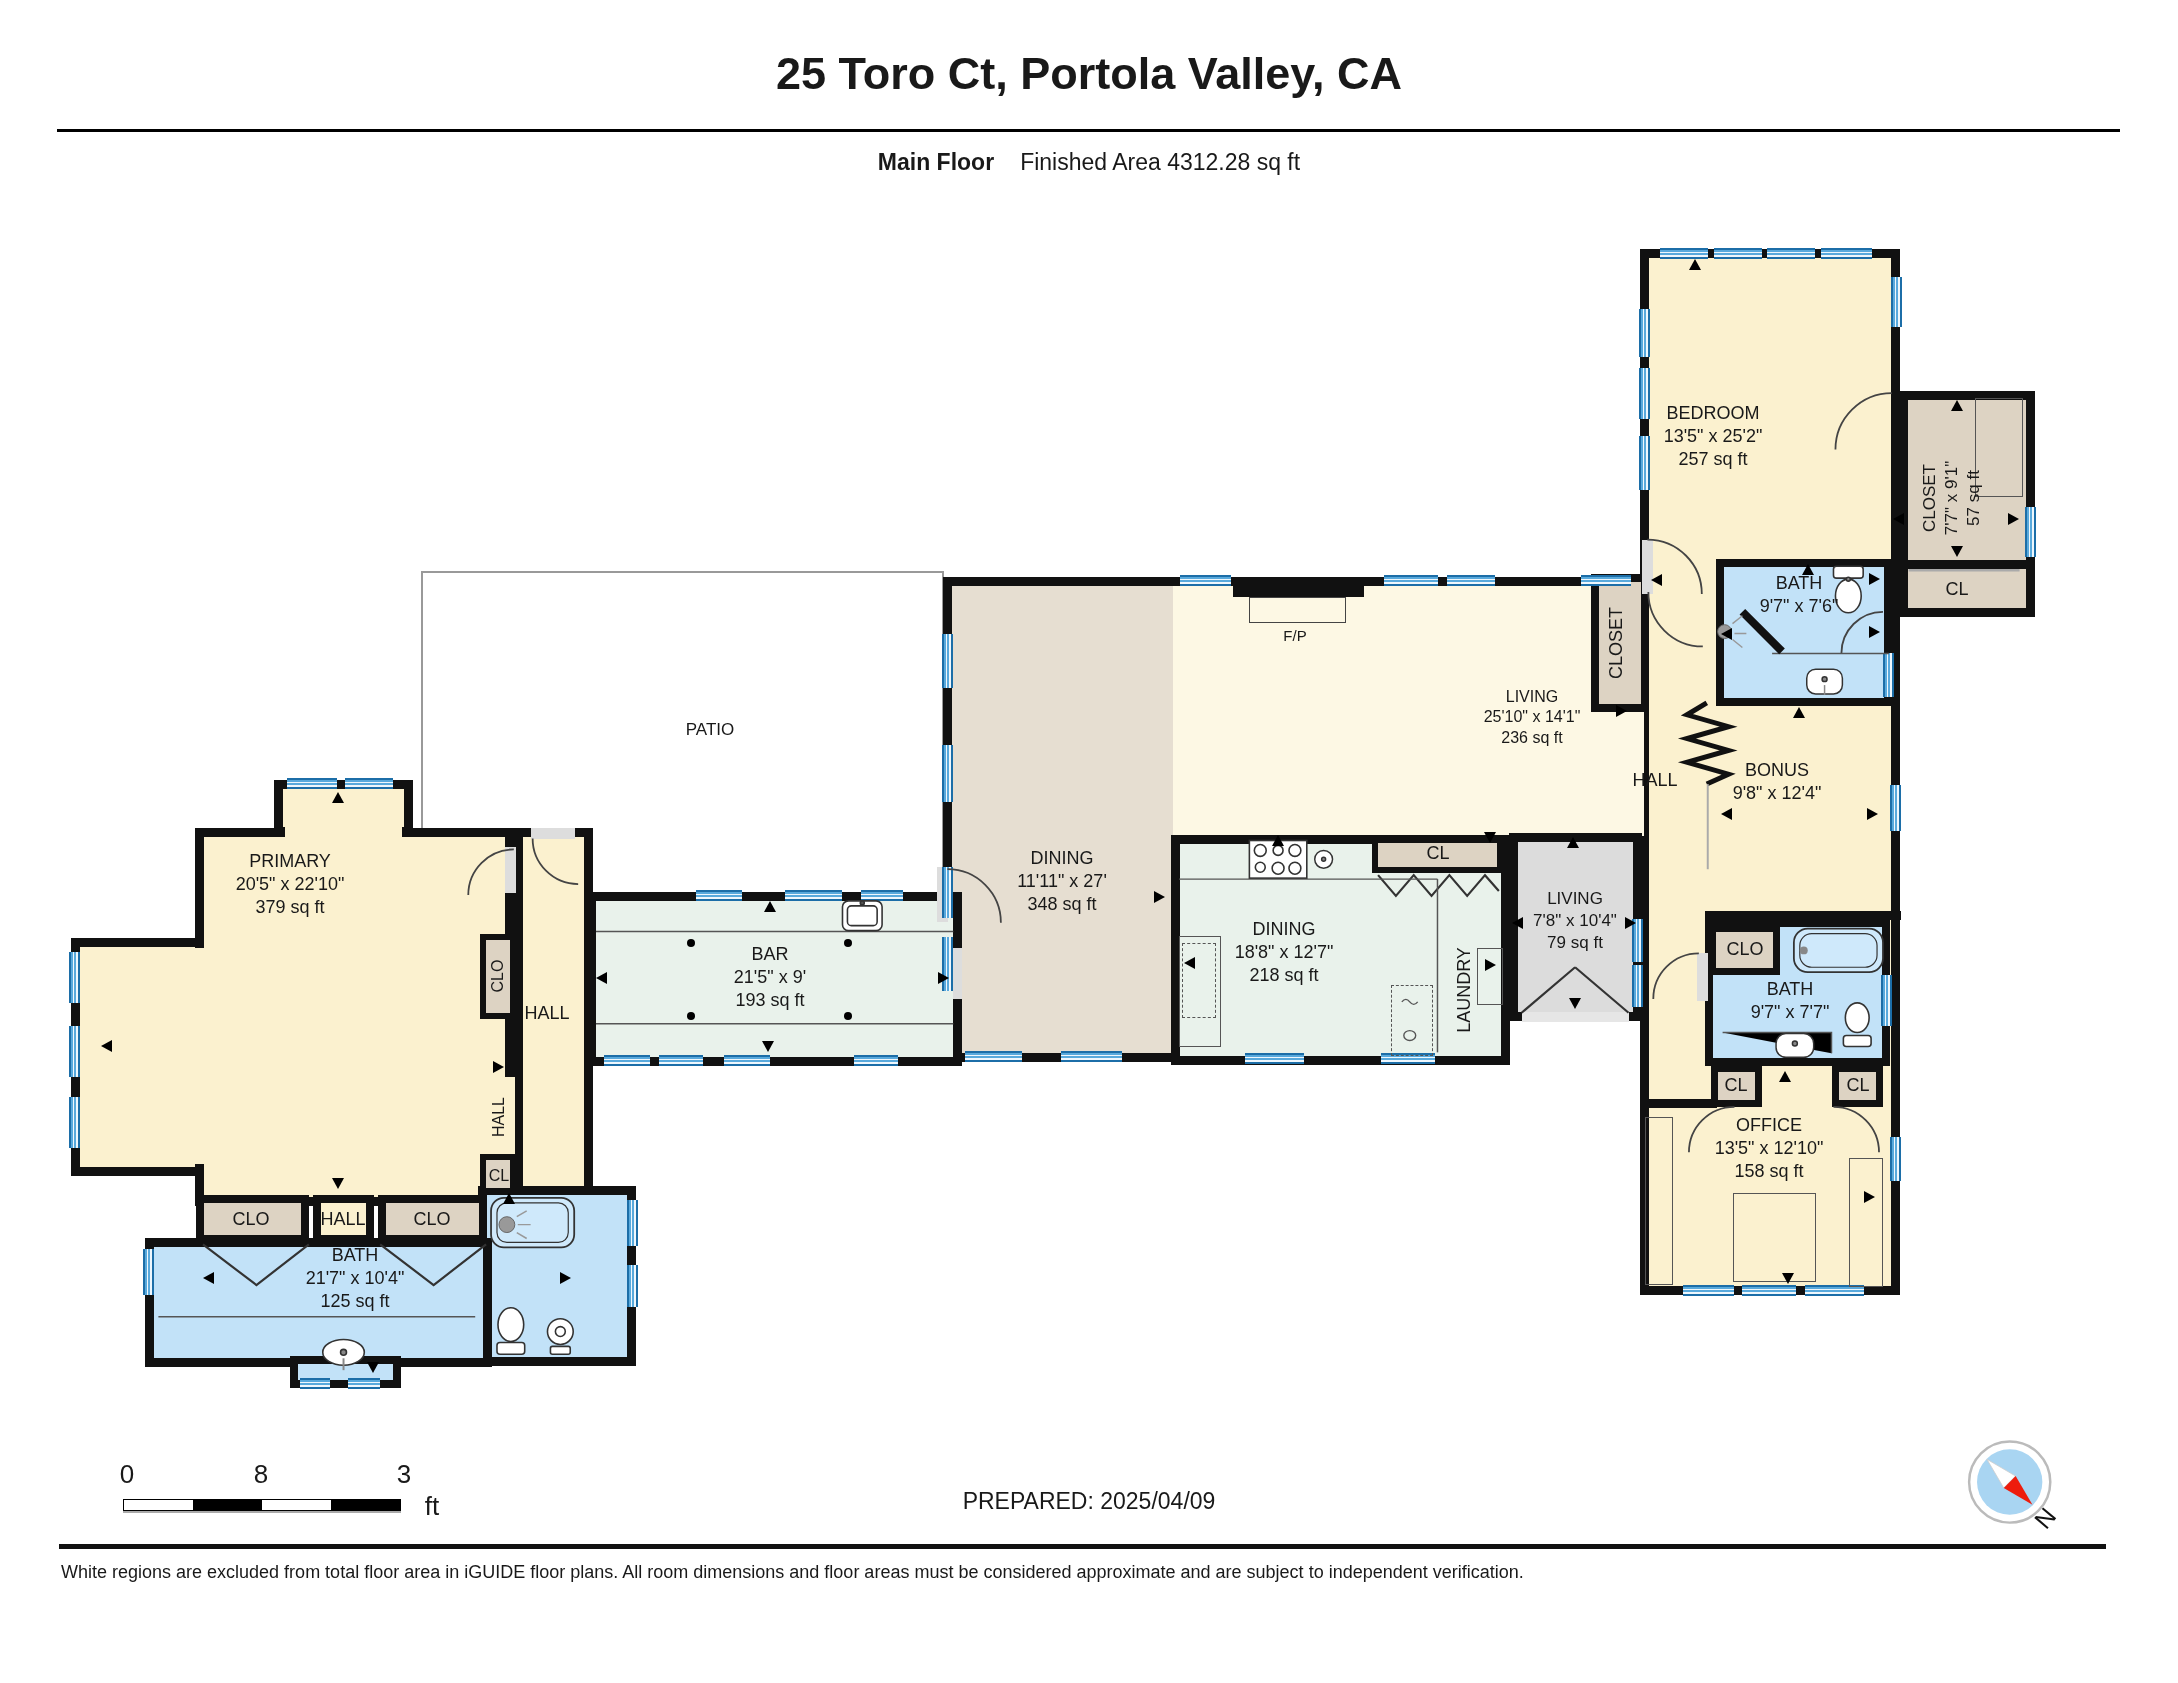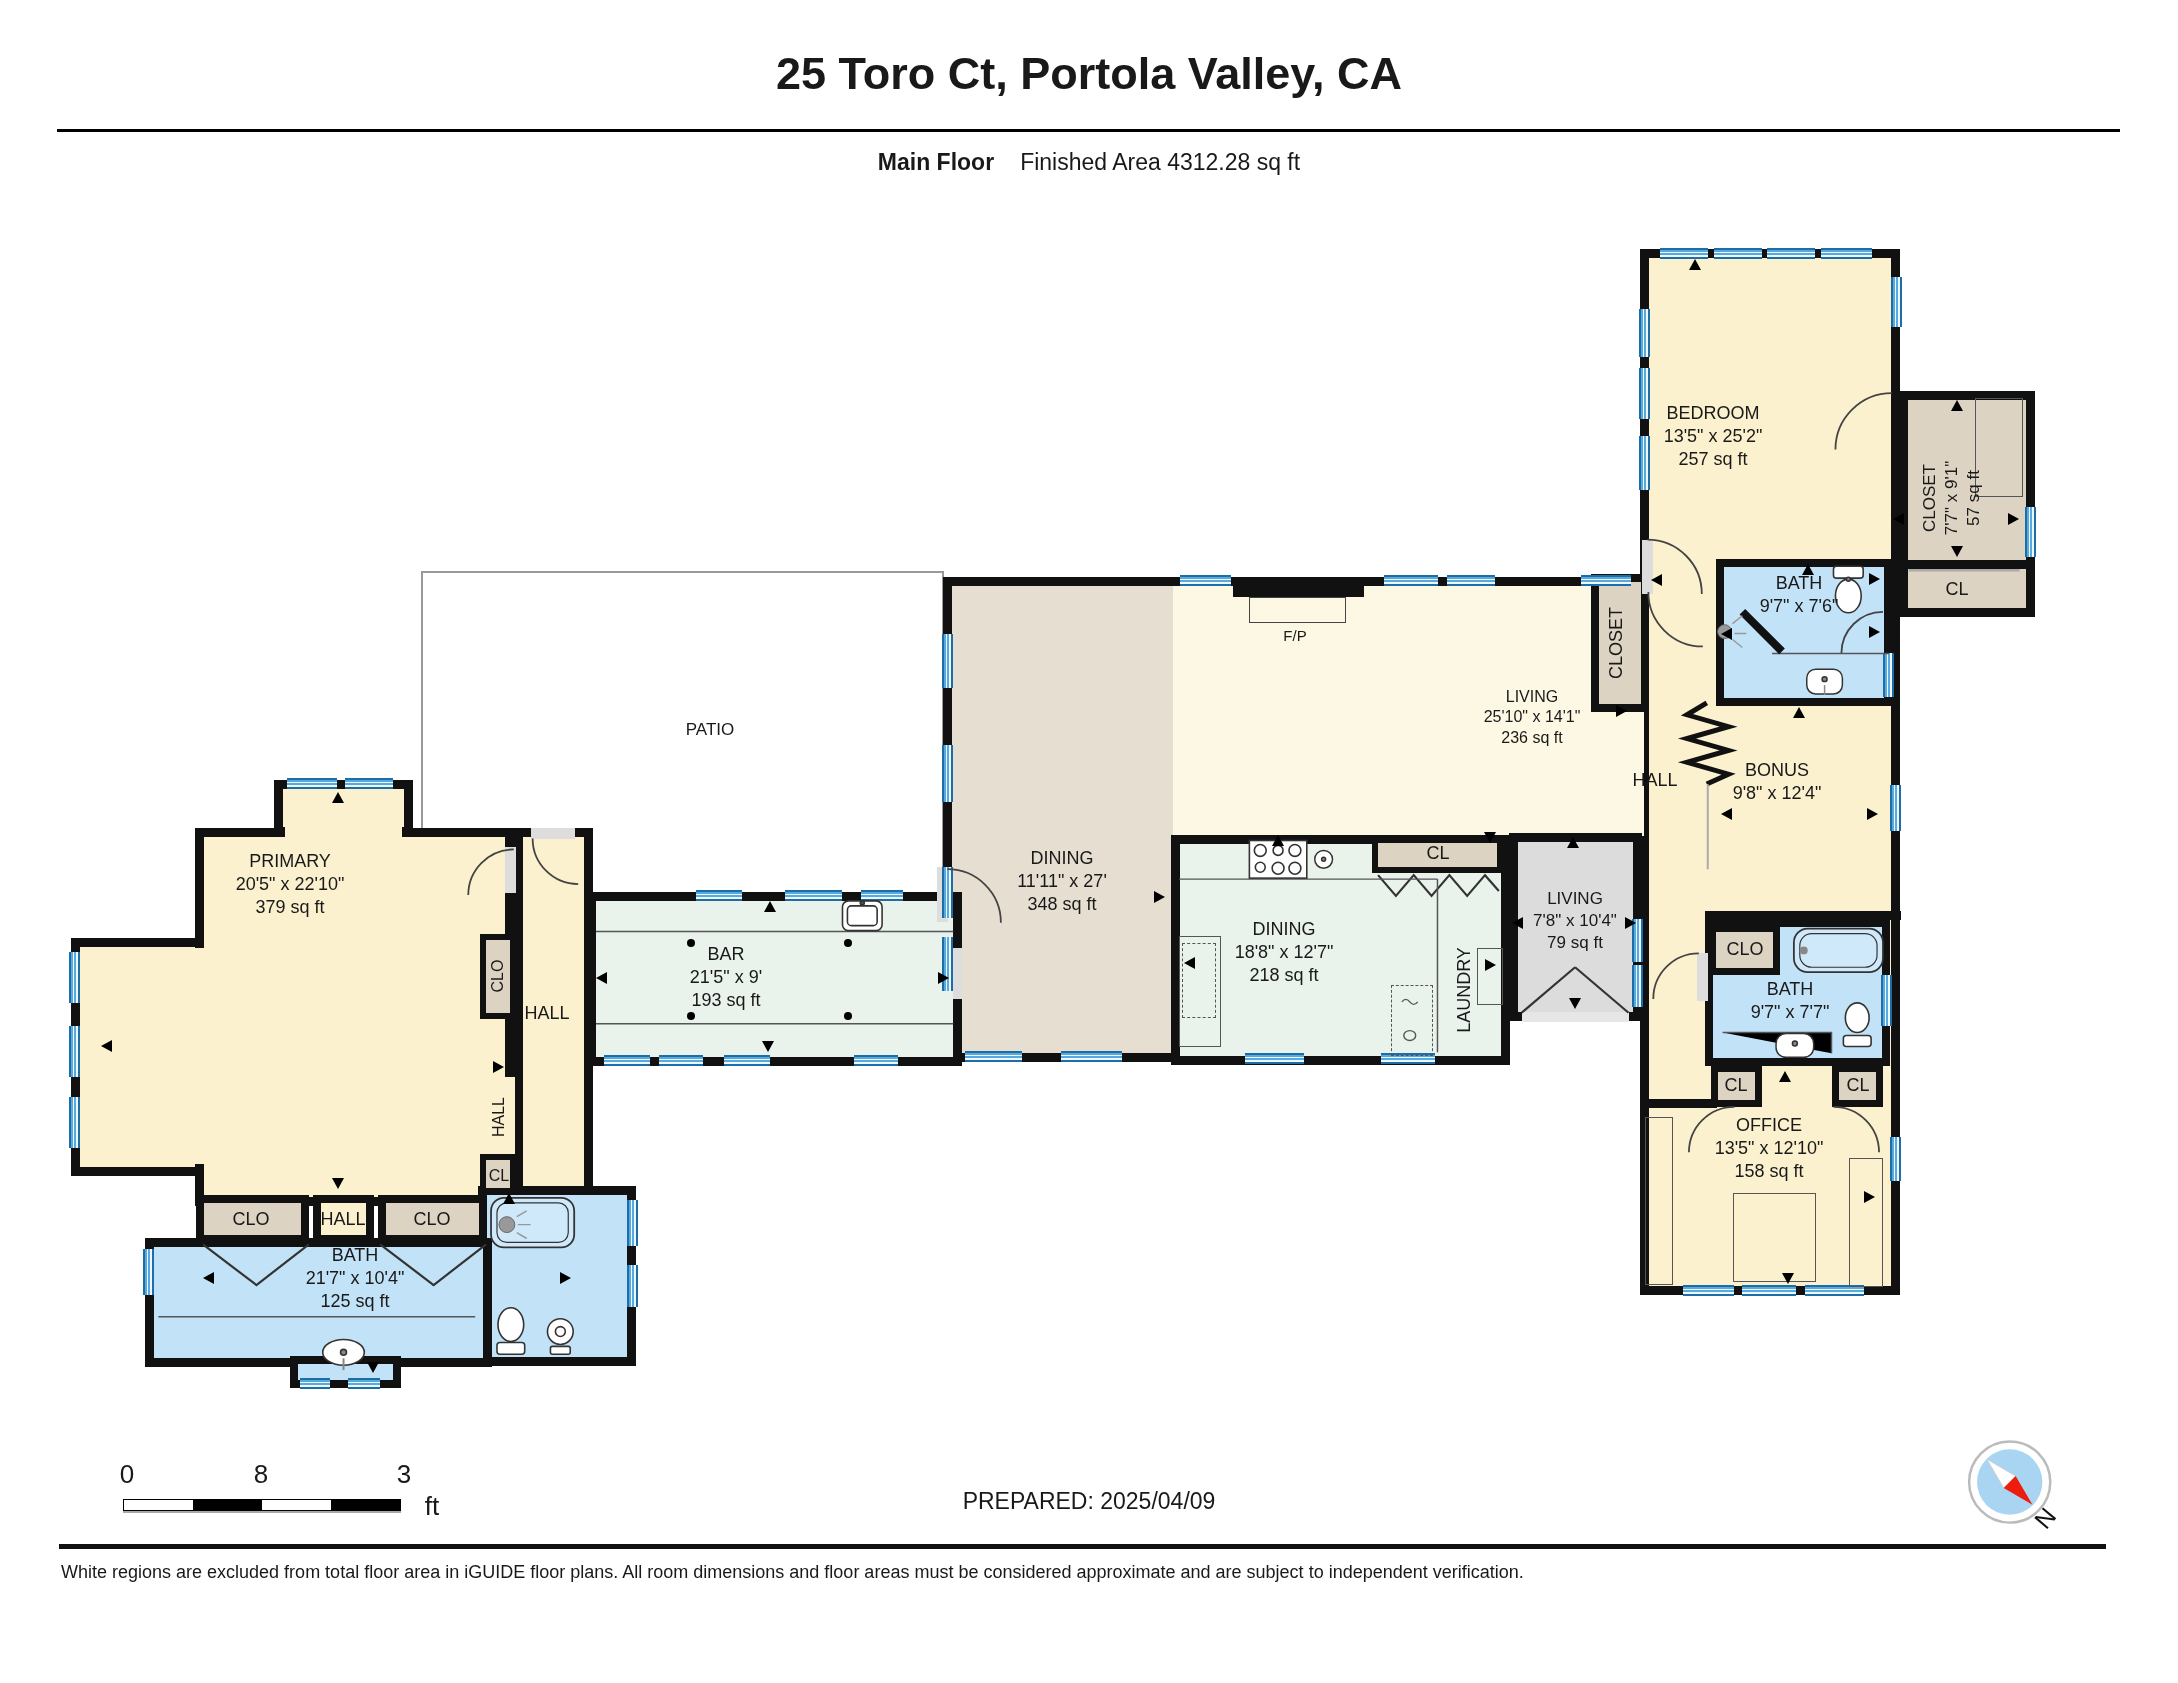--- a/index.html
+++ b/index.html
@@ -340,21 +340,21 @@
   <span>PRIMARY</span>
   <span>20'5" x 22'10"</span>
   <span>379 sq ft</span>
 </div>
 <div class="vlbl" style="left:498px;top:976px;font-size:16px">
     <span>CLO</span>
   </div>
 <div class="lbl" style="left:547px;top:1014px">
     <span>HALL</span>
   </div>
-<div class="lbl" style="left:726px;top:978px">
+<div class="lbl" style="left:770px;top:978px">
   <span>BAR</span>
   <span>21'5" x 9'</span>
   <span>193 sq ft</span>
 </div>
 <div class="vlbl" style="left:499px;top:1117px;font-size:16px">
     <span>HALL</span>
   </div>
 <div class="lbl" style="left:499px;top:1176px;font-size:16px">
     <span>CL</span>
   </div>

